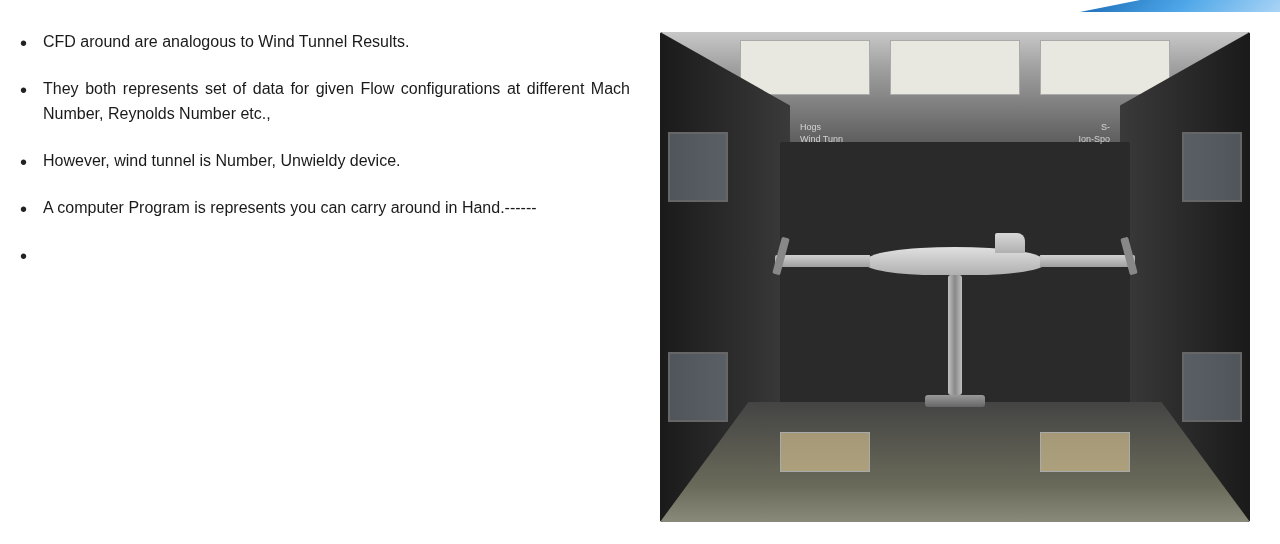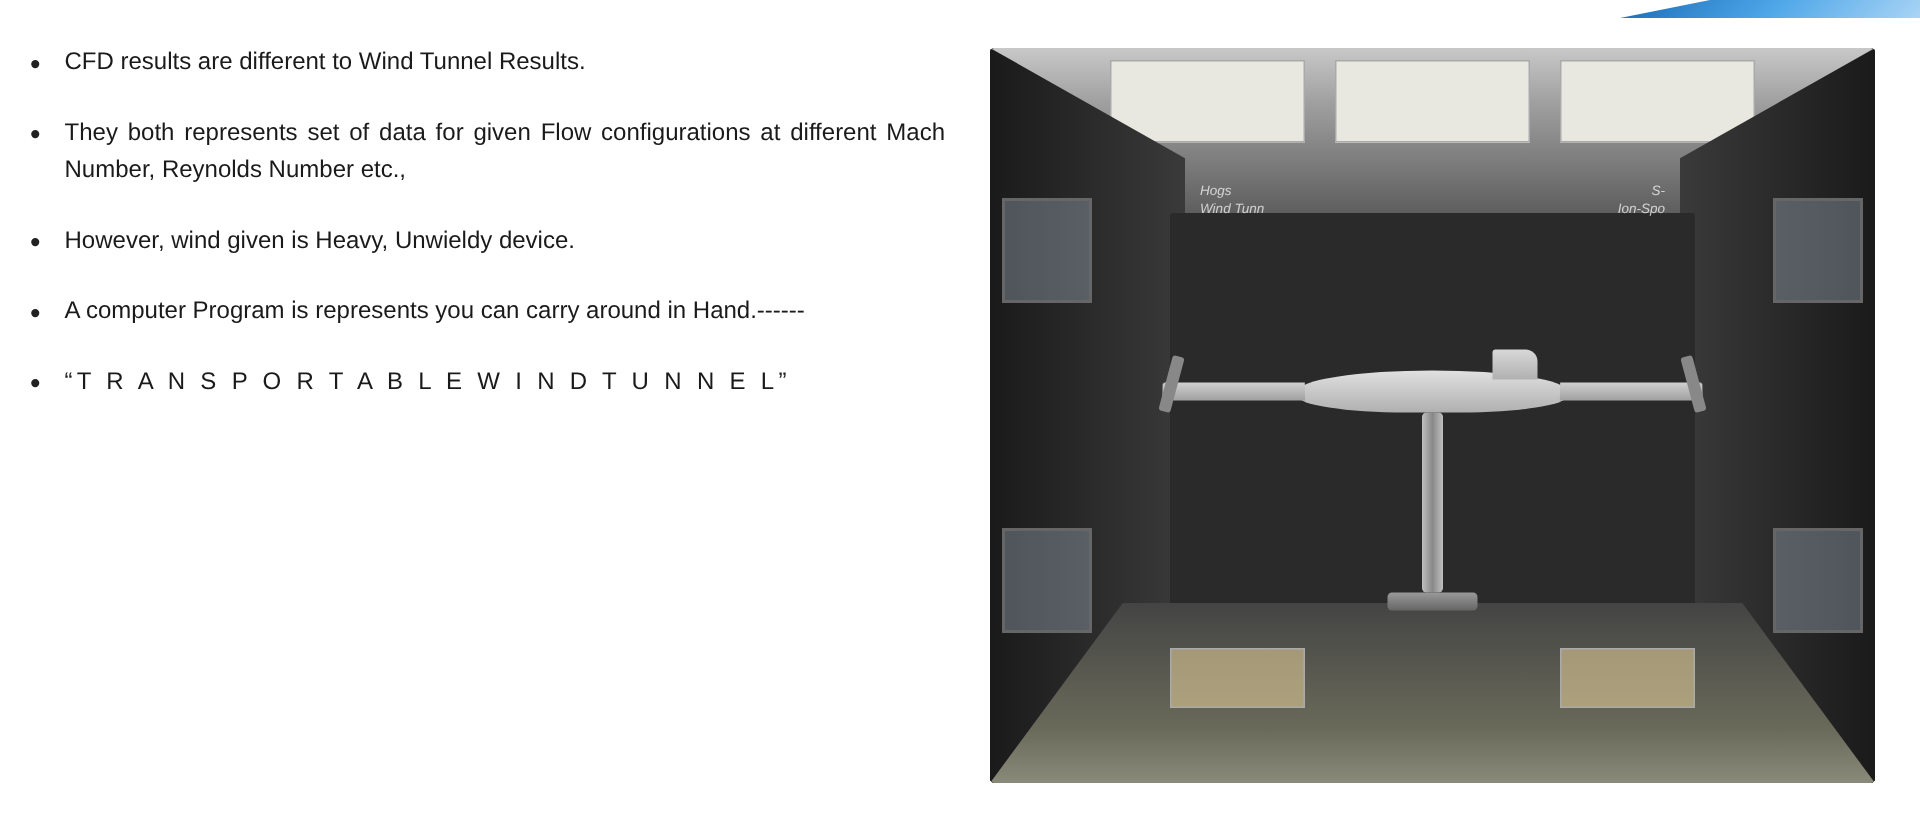--- a/index.html
+++ b/index.html
@@ -72,21 +72,20 @@
       letter-spacing: 0.18em;
       text-align: justify;
     }
 
     .image-section {
       flex: 0 0 600px;
       display: flex;
       align-items: center;
       justify-content: center;
       padding: 0 10px;
-      font-style: italic;
     }
 
     .wind-tunnel-img {
       width: 590px;
       height: 490px;
       background: #2c2c2c;
       border-radius: 3px;
       overflow: hidden;
       position: relative;
     }
@@ -305,41 +304,40 @@
 <body>
 
 <div class="top-bar"></div>
 
 <div class="container">
 
   <div class="text-section">
 
     <div class="bullet-item">
       <span class="bullet">•</span>
-      <span class="bullet-text">CFD results are different to Wind Tunnel Results.</span>
+      <span class="bullet-text">CFD around are analogous to Wind Tunnel Results.</span>
     </div>
 
     <div class="bullet-item">
       <span class="bullet">•</span>
       <span class="bullet-text">They both represents set of data for given Flow configurations at different Mach Number, Reynolds Number etc.,</span>
     </div>
 
     <div class="bullet-item">
       <span class="bullet">•</span>
-      <span class="bullet-text">However, wind given is  Heavy, Unwieldy device.</span>
+      <span class="bullet-text">However, wind tunnel is  Number, Unwieldy device.</span>
     </div>
 
     <div class="bullet-item">
       <span class="bullet">•</span>
       <span class="bullet-text">A computer Program is represents you can carry around in Hand.------</span>
     </div>
 
     <div class="bullet-item">
       <span class="bullet">•</span>
-      <span class="last-bullet">“T R A N S P O R T A B L E   W I N D   T U N N E L”</span>
     </div>
 
   </div>
 
   <div class="image-section">
     <div class="wind-tunnel-img">
       <div class="tunnel-scene">
 
         <div class="ceiling">
           <div class="ceiling-light ceiling-light-1"></div>

